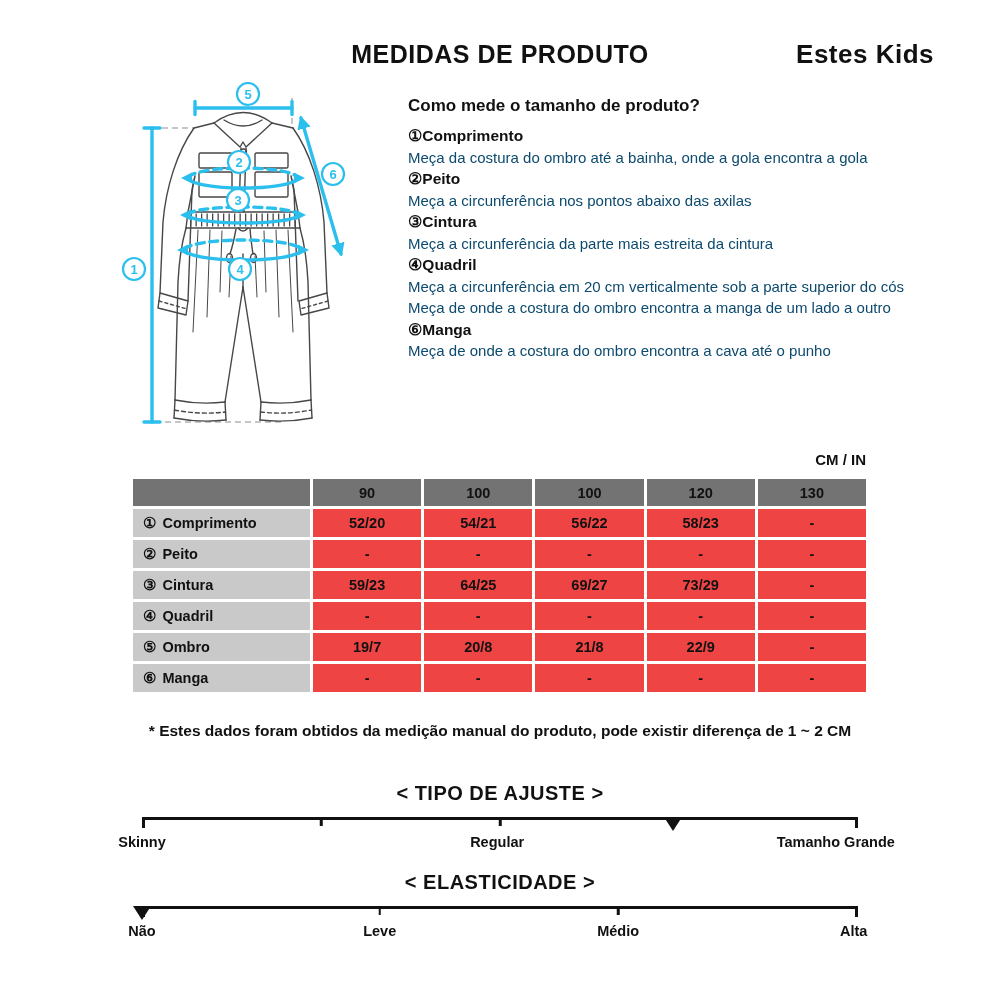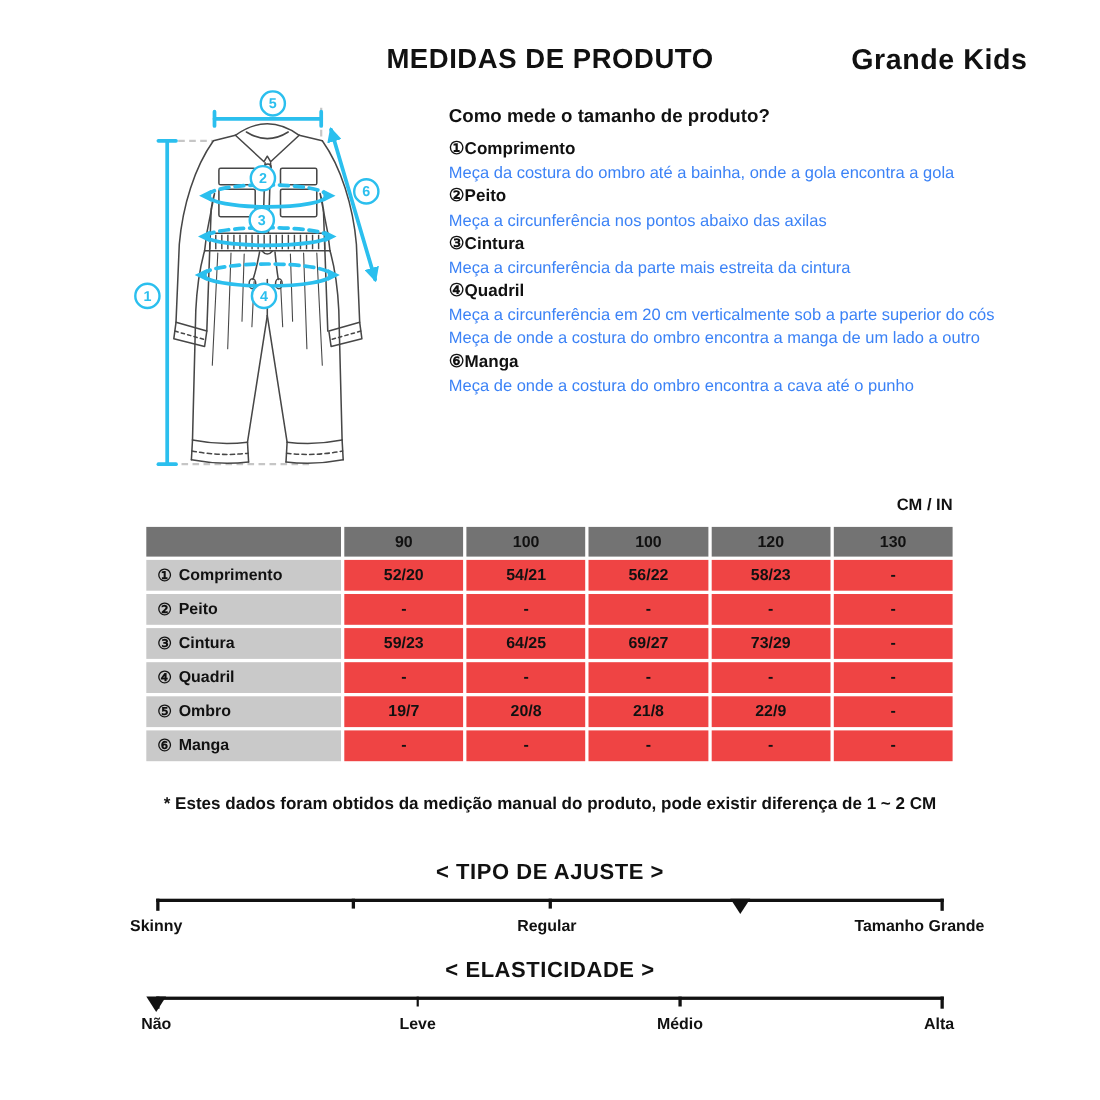--- a/index.html
+++ b/index.html
@@ -9,21 +9,21 @@
   .title{position:absolute;top:40px;left:0;width:100%;text-align:center;
          font-size:25px;font-weight:bold;letter-spacing:.5px;}
   .brand{position:absolute;top:39px;right:66px;font-size:26px;font-weight:bold;letter-spacing:.5px;}
 
   .diagram{position:absolute;left:95px;top:82px;width:310px;height:380px;}
 
   .guide{position:absolute;left:408px;top:96px;width:560px;}
   .guide-title{font-size:17px;font-weight:bold;margin:0 0 9px 0;}
   .g-head{font-size:15.5px;font-weight:bold;line-height:21.5px;}
   .g-head .gnum{font-size:16px;}
-  .g-desc{font-size:15px;line-height:21.5px;color:#3b82f6;font-weight:normal;}
+  .g-desc{font-size:15px;line-height:21.5px;color:#0c4a6e;font-weight:normal;}
 
   .unit{position:absolute;top:451px;right:134px;font-size:15px;font-weight:bold;}
 
   .sizetable{position:absolute;left:133px;top:479px;width:733px;display:grid;
              grid-template-columns:177px repeat(5,1fr);
              grid-template-rows:27px repeat(6,28px);gap:3px;}
   .th,.td,.rl{display:flex;align-items:center;font-size:14.5px;font-weight:bold;}
   .th{background:#737373;justify-content:center;}
   .rl{background:#c9c9c9;padding-left:10px;}
   .rl .rlnum{margin-right:6px;font-size:15px;}
@@ -45,21 +45,21 @@
        border-left:9px solid transparent;border-right:9px solid transparent;border-top:14px solid #111;}
   .slabel{position:absolute;top:17px;transform:translateX(-50%);white-space:nowrap;
           font-size:14.5px;font-weight:bold;}
 </style>
 </head>
 <body>
 
 <div class="page">
 
   <div class="title">MEDIDAS DE PRODUTO</div>
-  <div class="brand">Grande Kids</div>
+  <div class="brand">Estes Kids</div>
 
   <svg class="diagram" viewBox="0 0 310 380" xmlns="http://www.w3.org/2000/svg">
     <defs>
       <marker id="ah" viewBox="0 0 10 10" refX="8" refY="5" markerWidth="4" markerHeight="4" orient="auto-start-reverse">
         <path d="M0,0 L10,5 L0,10 Z" fill="#2bbfee"></path>
       </marker>
     </defs>
 
     <g stroke="#c6c6c6" stroke-width="2" fill="none" stroke-dasharray="6,4">
       <path d="M57,46 L98,46"></path>

